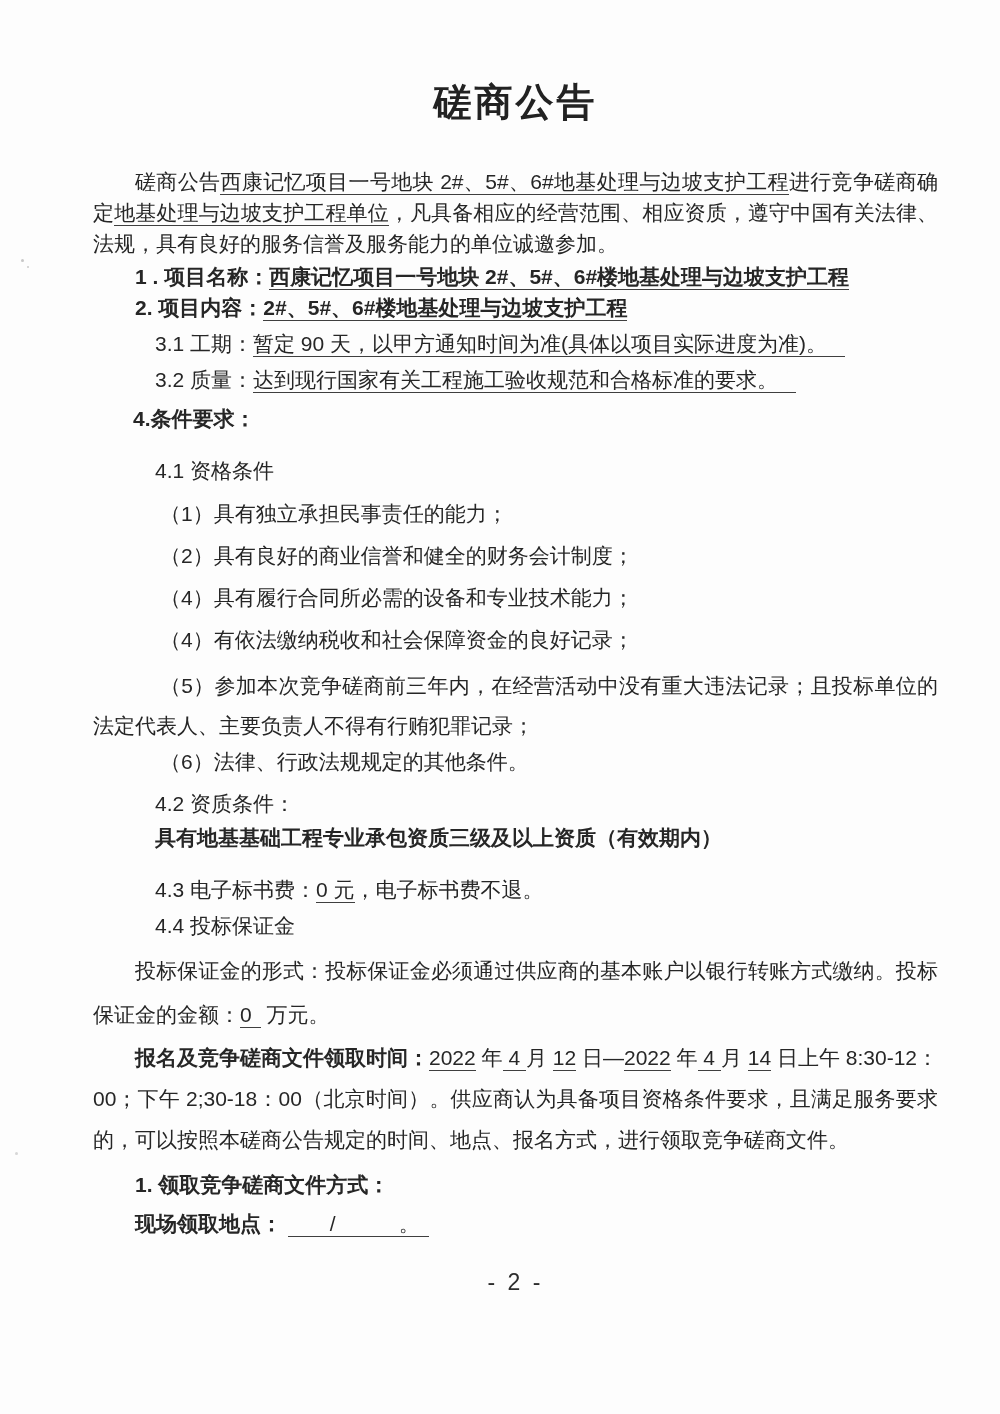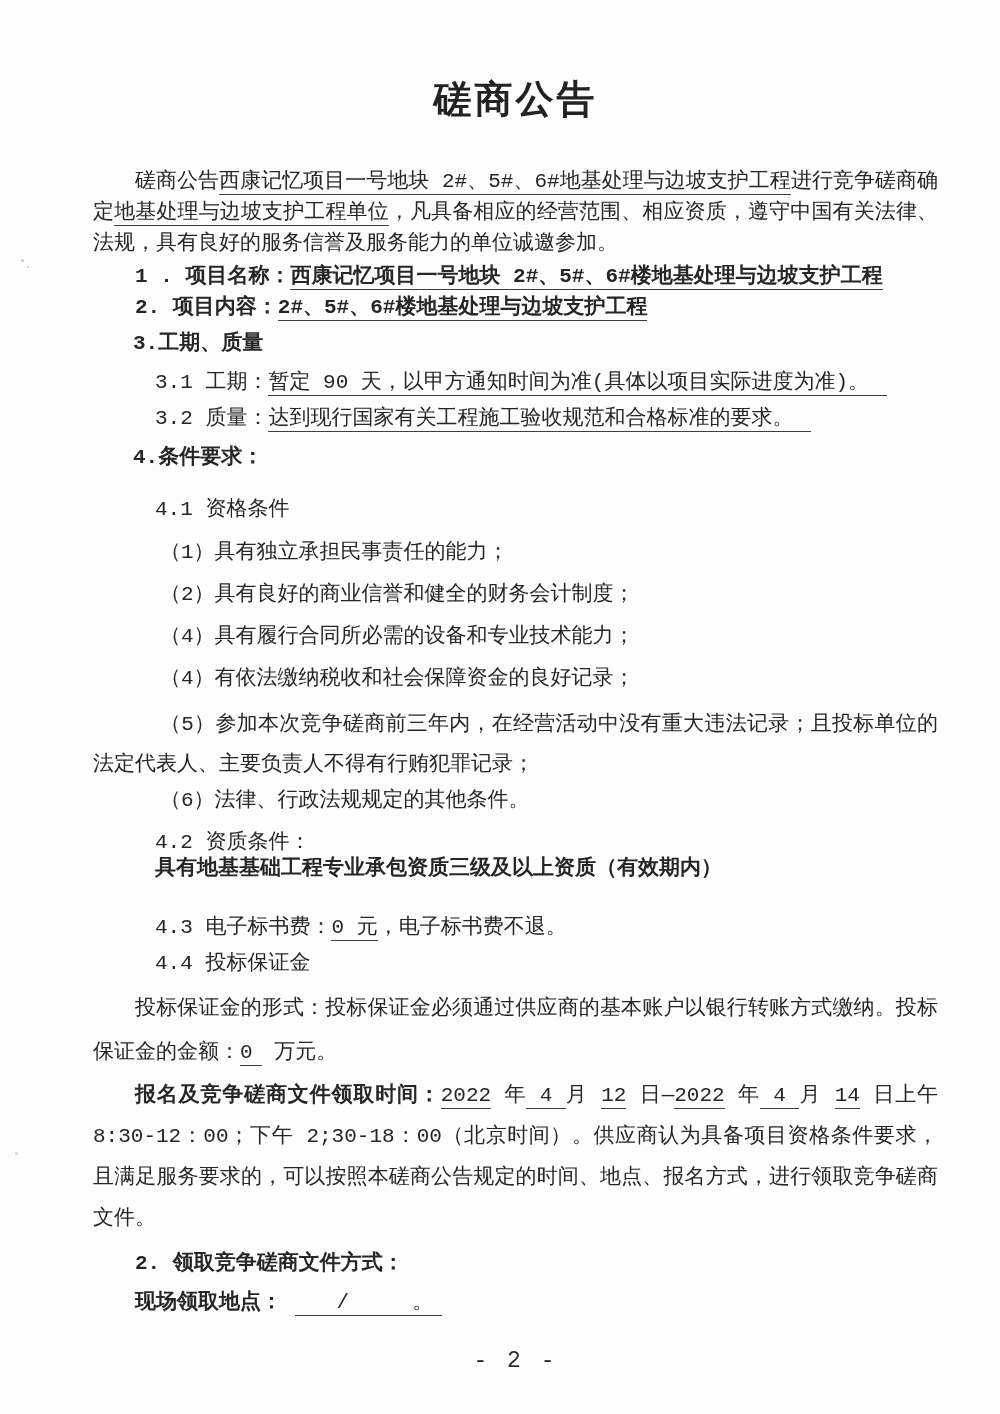--- a/index.html
+++ b/index.html
@@ -2,21 +2,21 @@
 <html><head>
 <meta charset="utf-8">
 <style>
   html,body{margin:0;padding:0;background:#ffffff;}
   .page{
     position:relative;
     width:1000px;height:1414px;
     box-sizing:border-box;
     padding:76px 62px 0 93px;
     background:#fdfdfd;
-    font-family:Liberation Mono, monospace;
+    font-family:Liberation Sans, sans-serif;
     color:#262626;
     font-size:21px;
     overflow:hidden;
   }
   p{margin:0;}
   .title{
     font-size:38px;line-height:52px;font-weight:700;color:#222;
     text-align:center;letter-spacing:3px;margin:0 0 38px;
   }
   .j{text-align:justify;}
@@ -32,22 +32,22 @@
   .p-sec{margin-left:40px;line-height:32px;}
   .p-sec3{margin-bottom:7px;}
   .p-sec4{margin-bottom:20px;}
   .p-sub{margin-left:62px;line-height:32px;}
   .p-i31{margin-bottom:4px;}
   .p-i32{margin-bottom:7px;}
   .p-s41{margin-bottom:11px;}
   .p-cond{line-height:32px;text-indent:67px;margin-bottom:10px;}
   .p-c5{line-height:40px;margin-bottom:0;}
   .p-c6{margin-bottom:13px;}
-  .p-s42{line-height:26px;margin-bottom:0;}
-  .p-qual{margin-left:62px;line-height:26px;margin-bottom:30px;}
+  .p-s42{line-height:26px;margin-bottom:8px;}
+  .p-qual{margin-left:62px;line-height:26px;margin-bottom:23px;}
   .p-s43{margin-bottom:4px;}
   .p-s44{margin-bottom:7px;}
   .p-body{line-height:44px;text-indent:42px;}
   .p-bond{margin-bottom:0;}
   .p-signup{line-height:41px;margin-bottom:9px;}
   .p-sec5{margin-left:42px;line-height:32px;margin-bottom:7px;}
   .p-place{margin-left:42px;line-height:32px;margin-bottom:28px;}
   .footer{text-align:center;font-size:23px;line-height:28px;letter-spacing:3px;color:#2d2d2d;}
   .speck{position:absolute;background:#9a9a9a;border-radius:50%;}
   .speck.s1{left:21px;top:259px;width:3px;height:3px;opacity:.55;}
@@ -62,21 +62,20 @@
   <div class="speck s2"></div>
   <div class="speck s3"></div>
 
   <h1 class="title">磋商公告</h1>
 
   <p class="p-intro j"><span class="seg">磋商公告</span><span class="seg u">西康记忆项目一号地块 2#、5#、6#地基处理与边坡支护工程</span><span class="seg">进行竞争磋商确定</span><span class="seg u">地基处理与边坡支护工程单位</span><span class="seg">，凡具备相应的经营范围、相应资质，遵守中国有关法律、法规，具有良好的服务信誉及服务能力的单位诚邀参加。</span></p>
 
   <p class="p-item"><span class="seg b">1 . 项目名称：</span><span class="seg b u">西康记忆项目一号地块 2#、5#、6#楼地基处理与边坡支护工程</span></p>
   <p class="p-item p-item2"><span class="seg b">2. 项目内容：</span><span class="seg b u">2#、5#、6#楼地基处理与边坡支护工程</span></p>
 
-  <p class="p-sec p-sec3"><span class="seg b">3.工期、质量</span></p>
   <p class="p-sub p-i31"><span class="seg">3.1 工期：</span><span class="seg u pad">暂定 90 天，以甲方通知时间为准(具体以项目实际进度为准)。</span></p>
   <p class="p-sub p-i32"><span class="seg">3.2 质量：</span><span class="seg u pad">达到现行国家有关工程施工验收规范和合格标准的要求。</span></p>
 
   <p class="p-sec p-sec4"><span class="seg b">4.条件要求：</span></p>
   <p class="p-sub p-s41"><span class="seg">4.1 资格条件</span></p>
 
   <p class="p-cond"><span class="seg">（1）具有独立承担民事责任的能力；</span></p>
   <p class="p-cond"><span class="seg">（2）具有良好的商业信誉和健全的财务会计制度；</span></p>
   <p class="p-cond"><span class="seg">（4）具有履行合同所必需的设备和专业技术能力；</span></p>
   <p class="p-cond"><span class="seg">（4）有依法缴纳税收和社会保障资金的良好记录；</span></p>
@@ -84,17 +83,17 @@
   <p class="p-cond p-c6"><span class="seg">（6）法律、行政法规规定的其他条件。</span></p>
 
   <p class="p-sub p-s42"><span class="seg">4.2 资质条件：</span></p>
   <p class="p-qual"><span class="seg b">具有地基基础工程专业承包资质三级及以上资质（有效期内）</span></p>
   <p class="p-sub p-s43"><span class="seg">4.3 电子标书费：</span><span class="seg u">0 元</span><span class="seg">，电子标书费不退。</span></p>
   <p class="p-sub p-s44"><span class="seg">4.4 投标保证金</span></p>
 
   <p class="p-body p-bond j"><span class="seg">投标保证金的形式：投标保证金必须通过供应商的基本账户以银行转账方式缴纳。投标保证金的金额：</span><span class="seg u pad-sm">0</span><span class="seg"> 万元。</span></p>
   <p class="p-body p-signup j"><span class="seg b">报名及竞争磋商文件领取时间：</span><span class="seg u">2022</span><span class="seg"> 年</span><span class="seg u">&nbsp;4&nbsp;</span><span class="seg">月 </span><span class="seg u">12</span><span class="seg"> 日—</span><span class="seg u">2022</span><span class="seg"> 年</span><span class="seg u">&nbsp;4&nbsp;</span><span class="seg">月 </span><span class="seg u">14</span><span class="seg"> 日上午 8:30-12：00；下午 2;30-18：00（北京时间）。供应商认为具备项目资格条件要求，且满足服务要求的，可以按照本磋商公告规定的时间、地点、报名方式，进行领取竞争磋商文件。</span></p>
 
-  <p class="p-sec5"><span class="seg b">2. 领取竞争磋商文件方式：</span></p>
+  <p class="p-sec5"><span class="seg b">1. 领取竞争磋商文件方式：</span></p>
   <p class="p-place"><span class="seg b">现场领取地点： </span><span class="seg u pad-sm">　　/　　　。</span></p>
 
   <p class="footer">- 2 -</p>
 </div>
 
 </body></html>

